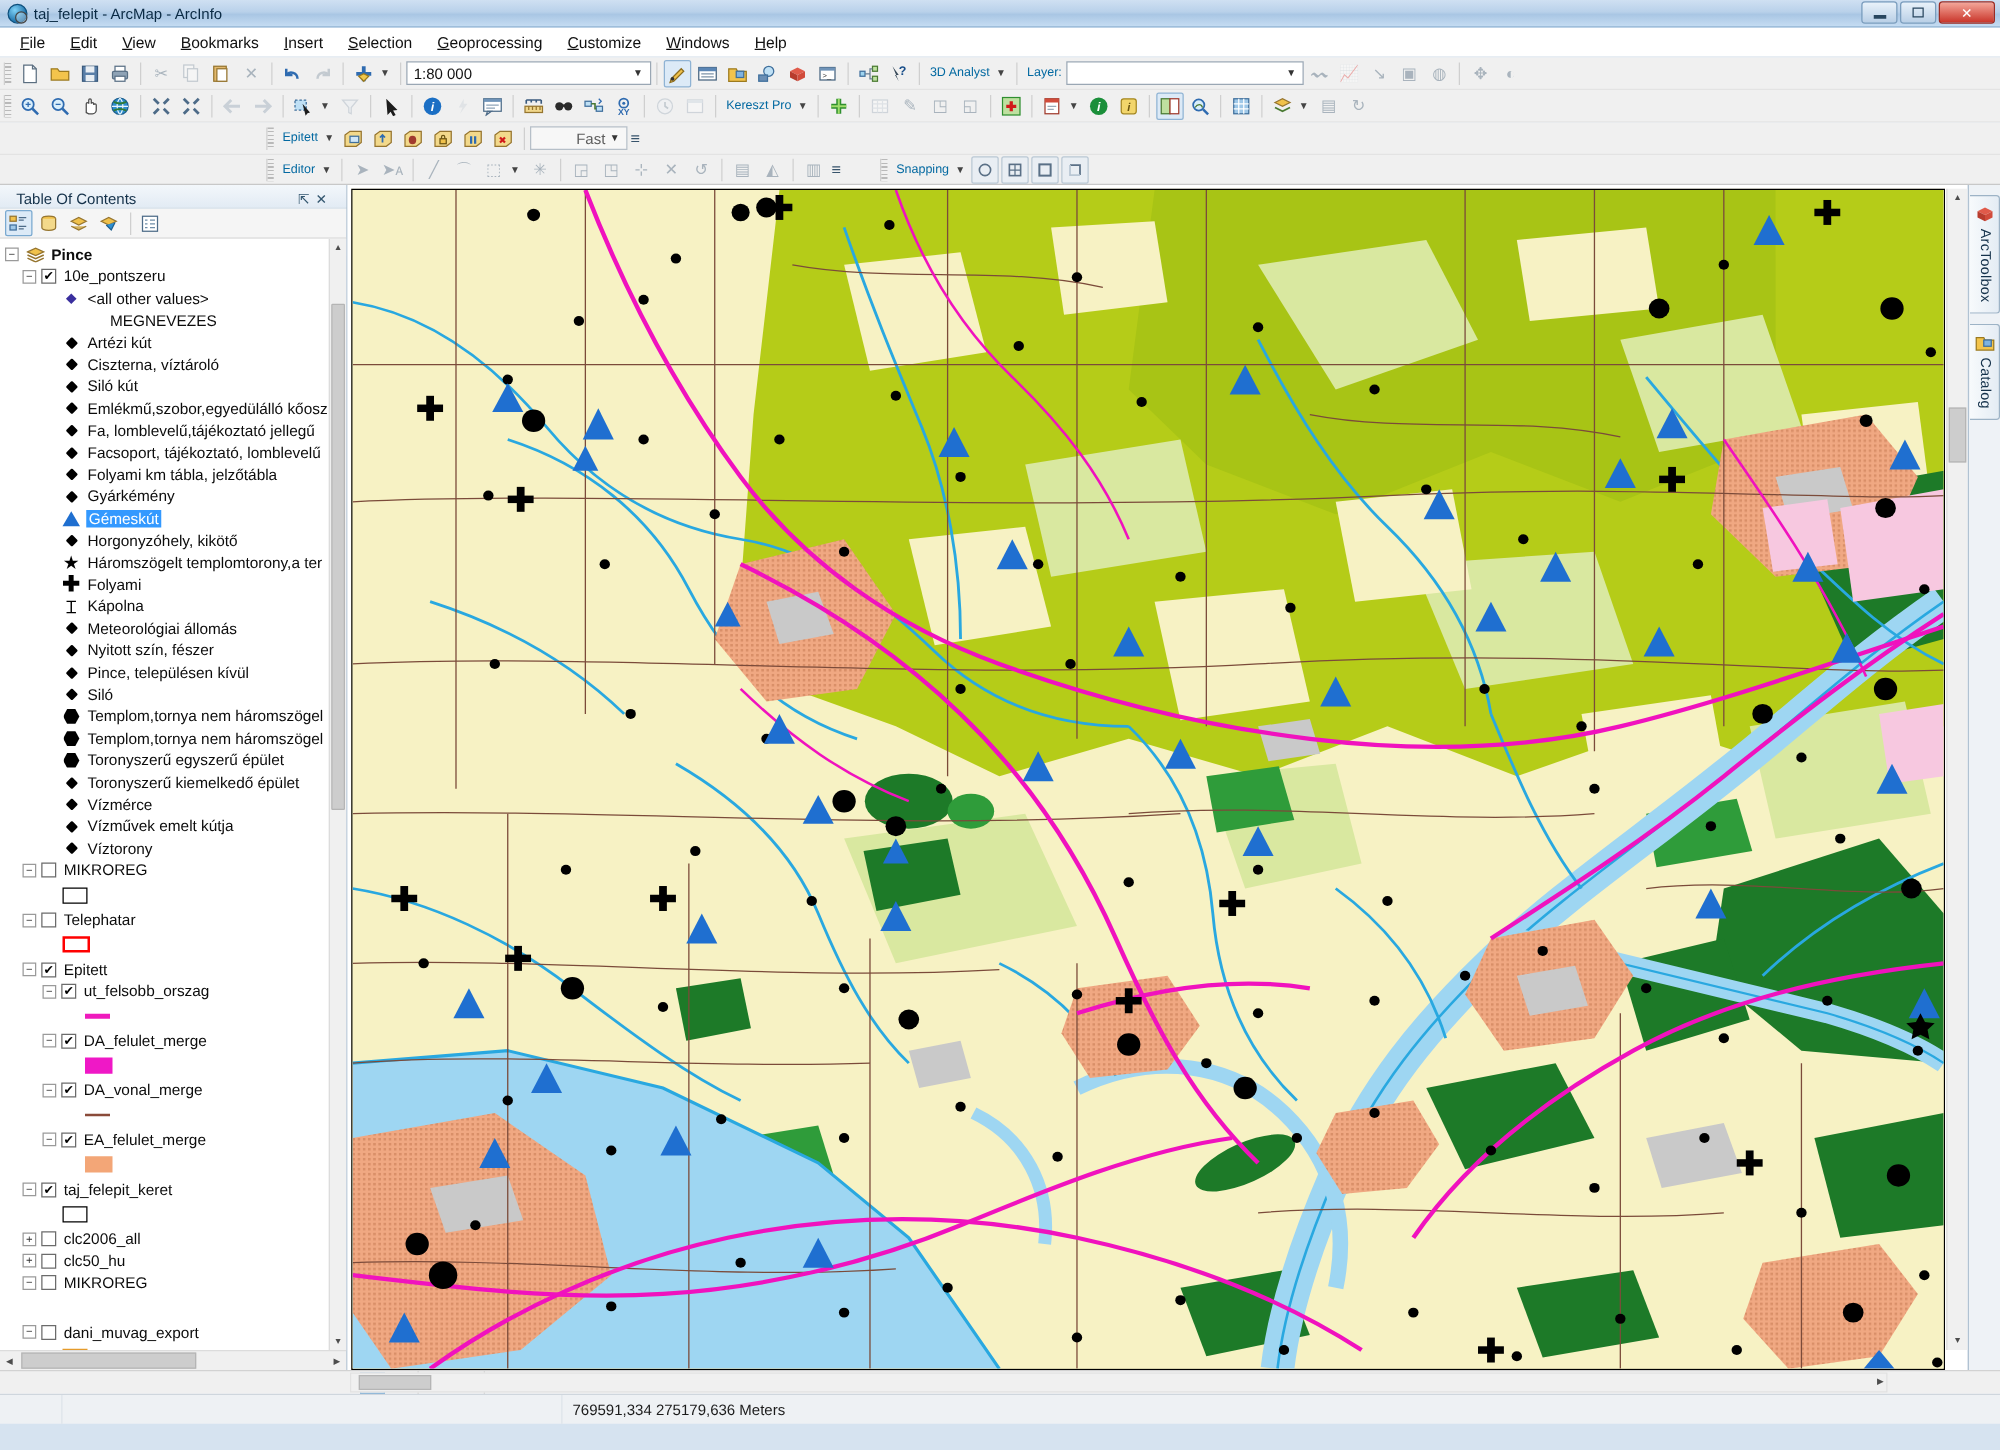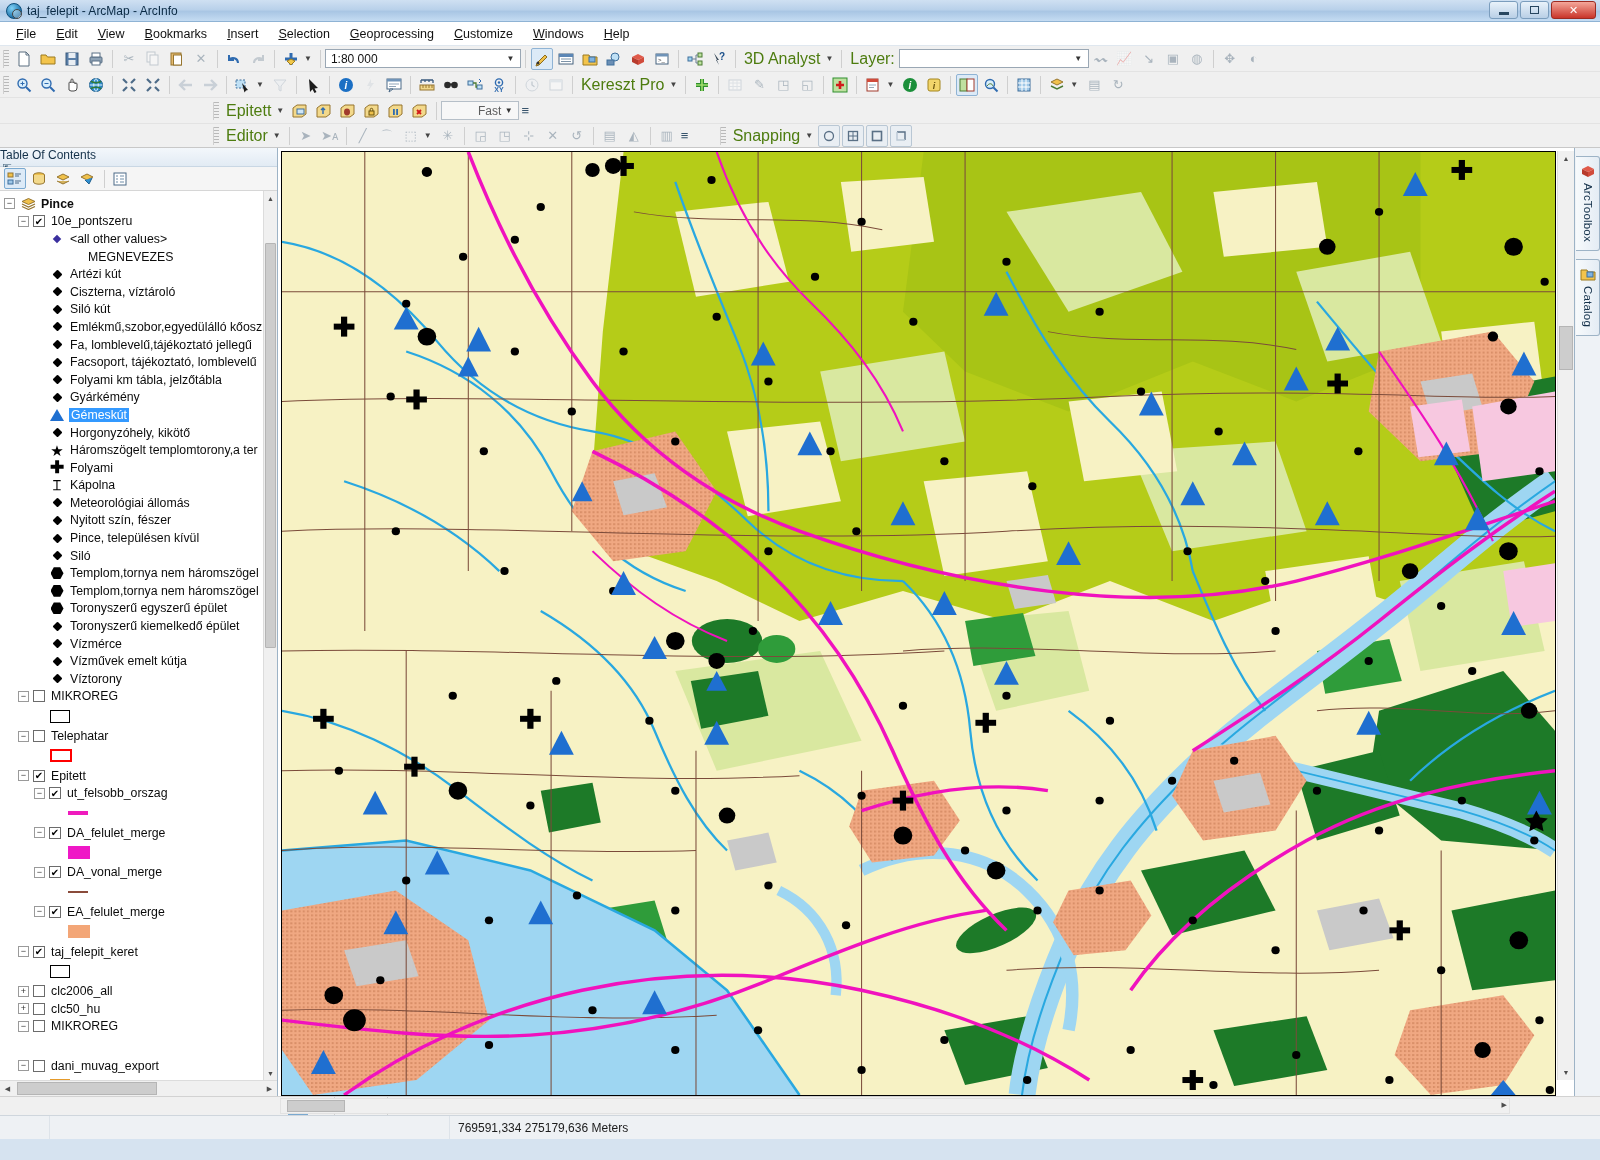--- a/index.html
+++ b/index.html
@@ -52,38 +52,38 @@
   #tb3 { border-bottom:1px solid #e3e3e3; }
   #tb4 { border-bottom:1px solid #c8c8c8; height:24px;}
   .grip { width:6px;height:18px;margin:0 3px;
     background:repeating-linear-gradient(180deg,#b9b9b9 0 1px,transparent 1px 3px);
     border-left:1px solid #cfcfcf; flex:none;}
   .sep { width:1px;height:18px;background:#cfcfcf;margin:0 4px; flex:none;}
   .ti { width:22px;height:22px;margin:0 1px;display:flex;align-items:center;justify-content:center;
         font-size:13px;color:#37536b;flex:none;border:1px solid transparent;border-radius:2px;}
   .ti.act { border-color:#8fb3d4;background:#dceaf7; }
   .ti.dis { opacity:.38; }
-  .tlabel { font-size:16px;color:#4d7c0f;padding:0 4px; white-space:nowrap;}
+  .tlabel { font-size:10px;color:#0369a1;padding:0 4px; white-space:nowrap;}
   .caret { font-size:8px;color:#444;margin:0 4px 0 1px; }
   .combo {
     height:19px;border:1px solid #9aa7b4;background:#fff;display:flex;align-items:center;
     justify-content:space-between;padding:0 2px 0 5px;font-size:12px;color:#111;
   }
   .combo .cbtn{width:15px;height:15px;display:flex;align-items:center;justify-content:center;font-size:8px;color:#333;}
   .combo.flat { border:1px solid #b6bfc8; background:#f7f7f7; color:#5d5d5d; }
 
   
   #main { display:flex; height:948px; width:100%; }
 
   
   #toc { width:278px; background:#fff; border-right:1px solid #9db3c6; display:flex;flex-direction:column; flex:none;}
   #toc-head {
     height:19px;background:linear-gradient(180deg,#f3f7fb,#e2ebf4);
-    border-bottom:1px solid #c9d7e4;display:flex;align-items:flex-start;padding:0 0;
-    font-size:12px;color:#14314a;flex-direction:column;
+    border-bottom:1px solid #c9d7e4;display:flex;align-items:flex-end;padding:0 13px;
+    font-size:12px;color:#14314a;
   }
   #toc-head .spacer{flex:1;}
   #toc-head .hicon{width:14px;text-align:center;color:#33566f;font-size:11px;}
   #toc-tools{height:24px;background:#f5f5f5;border-bottom:1px solid #d6d6d6;display:flex;align-items:center;padding-left:4px;}
   #toc-tools .tocbtn{width:22px;height:21px;margin-right:2px;display:flex;align-items:center;justify-content:center;
         border:1px solid transparent;border-radius:2px;font-size:13px;}
   #toc-tools .tocbtn.sel{border-color:#7aa9d0;background:#dceaf7;}
   #toc-body{flex:1;overflow:hidden;position:relative;background:#fff;}
   #toc-scroll{position:absolute;inset:0 14px 0 0;overflow:hidden;padding:4px 0 0 4px;}
   .row{display:flex;align-items:center;height:17.6px;white-space:nowrap;font-size:12.3px;color:#0c0c0c;}

